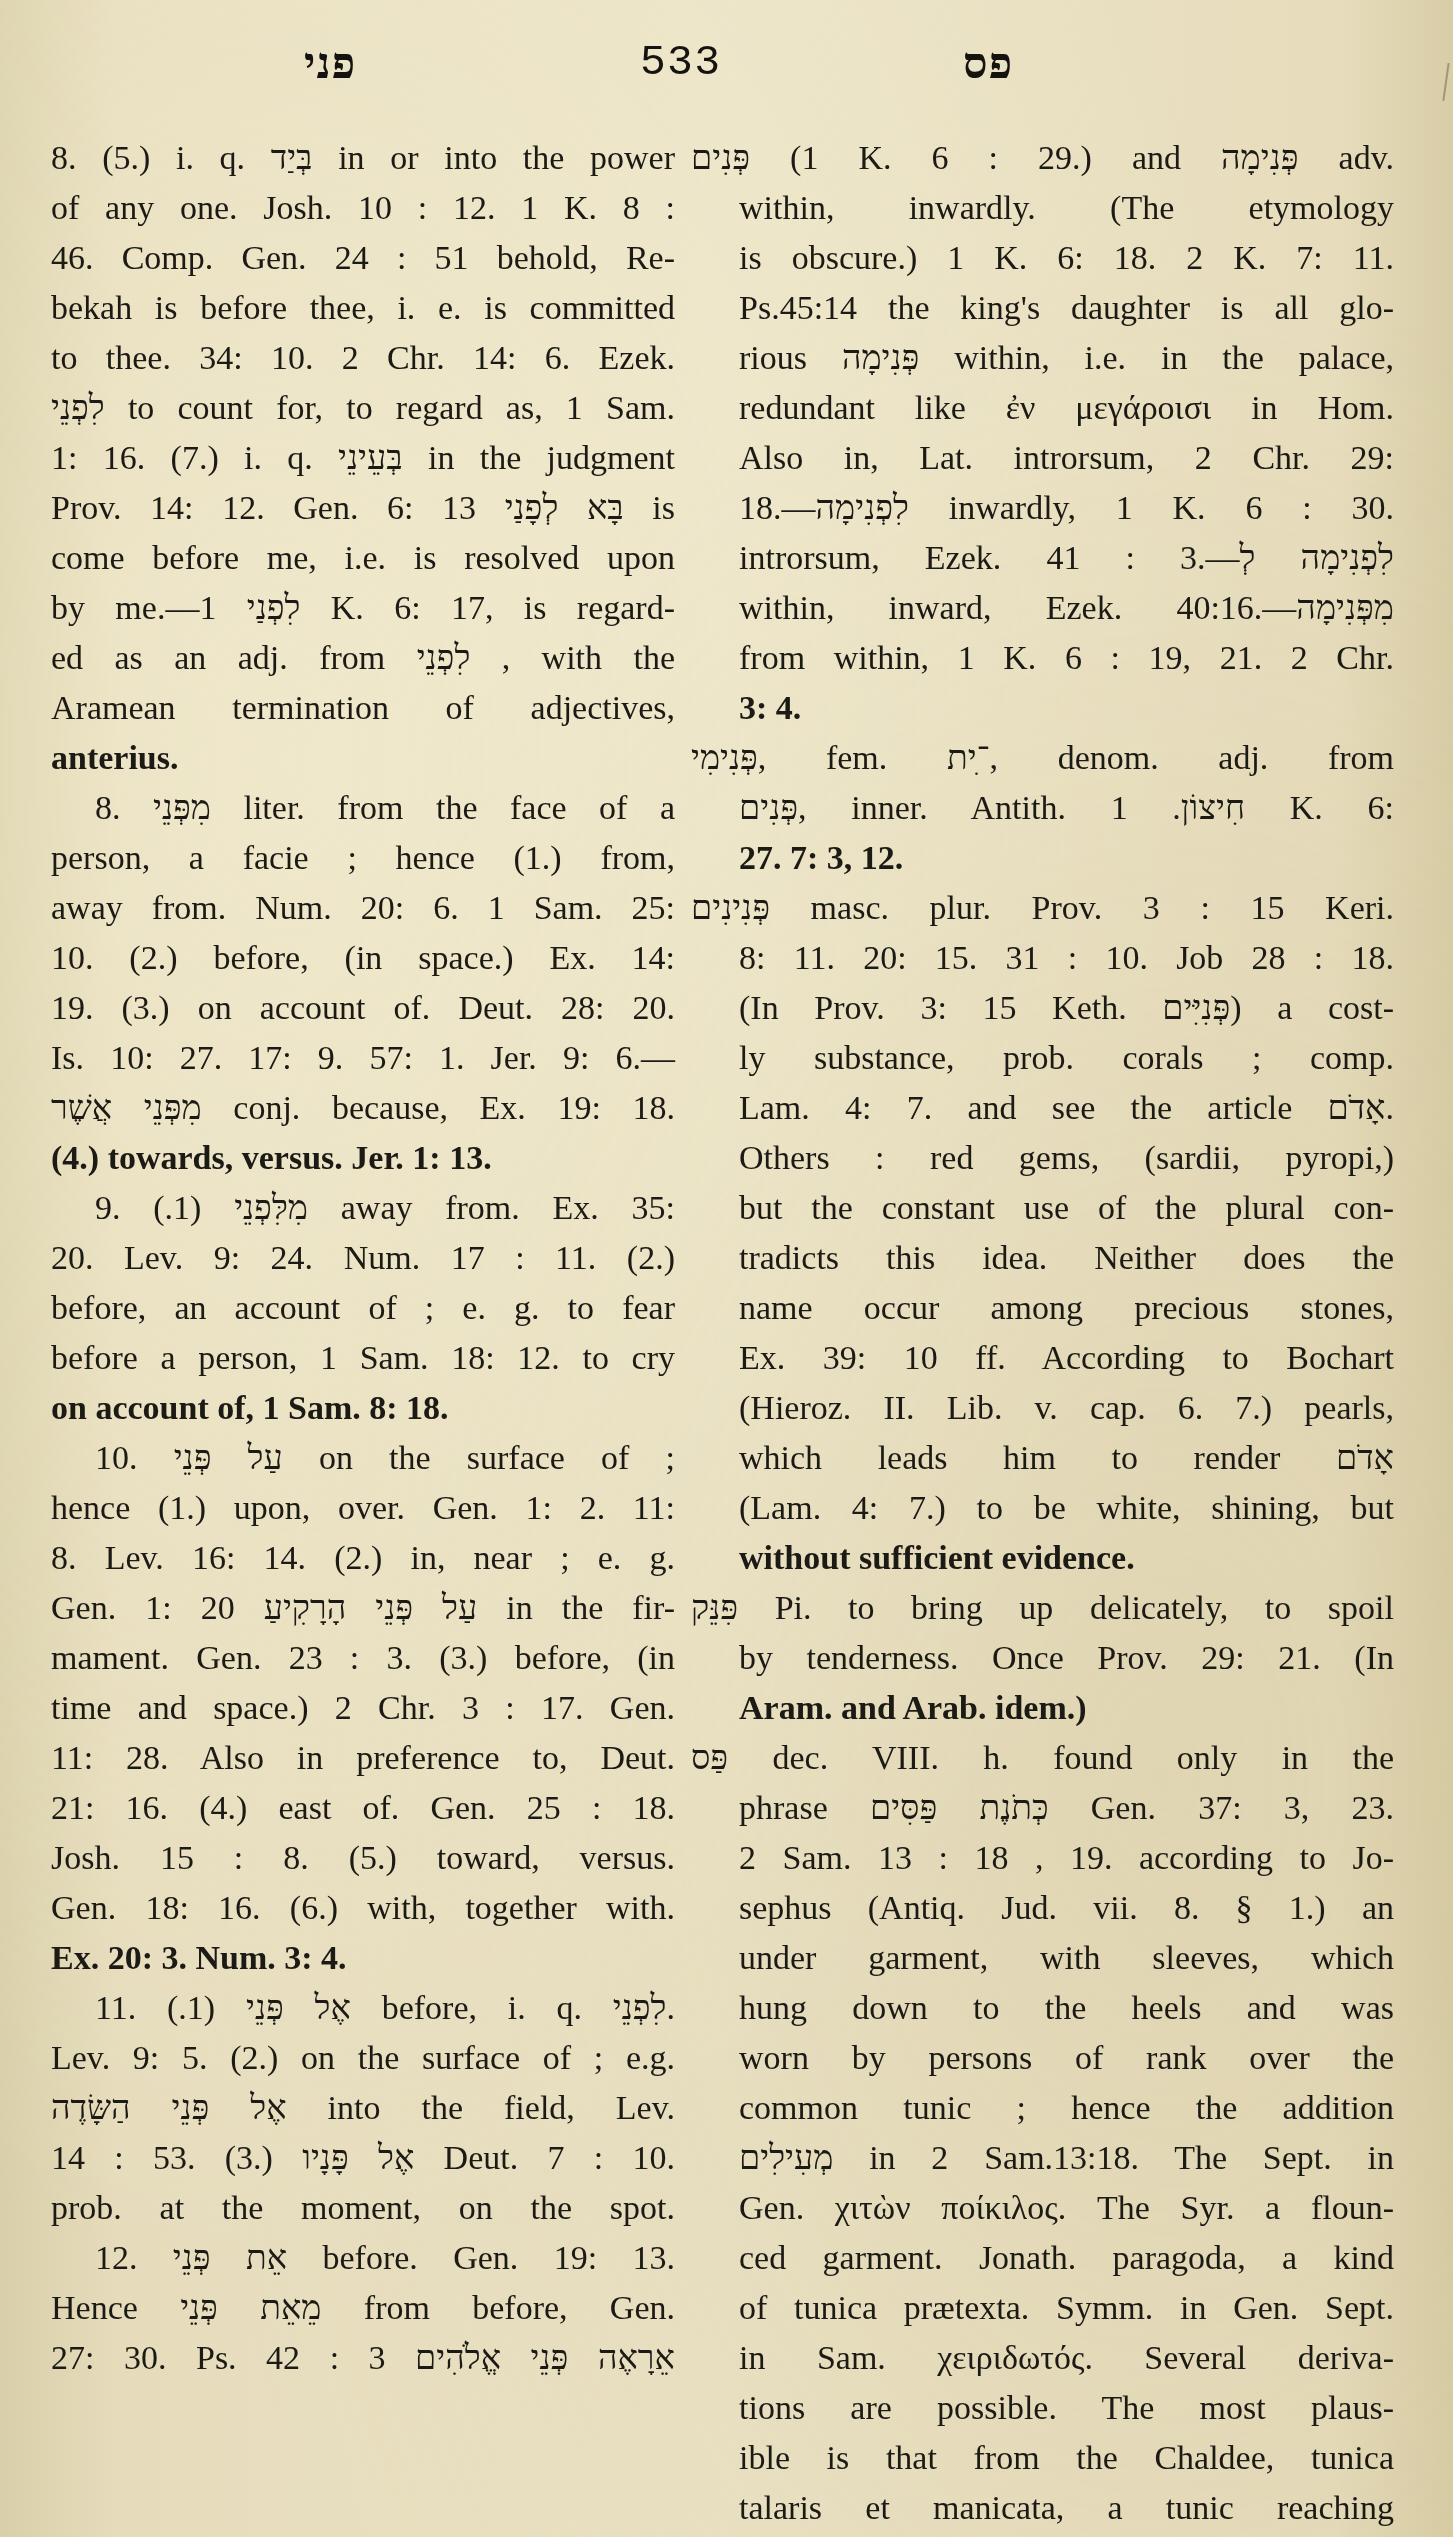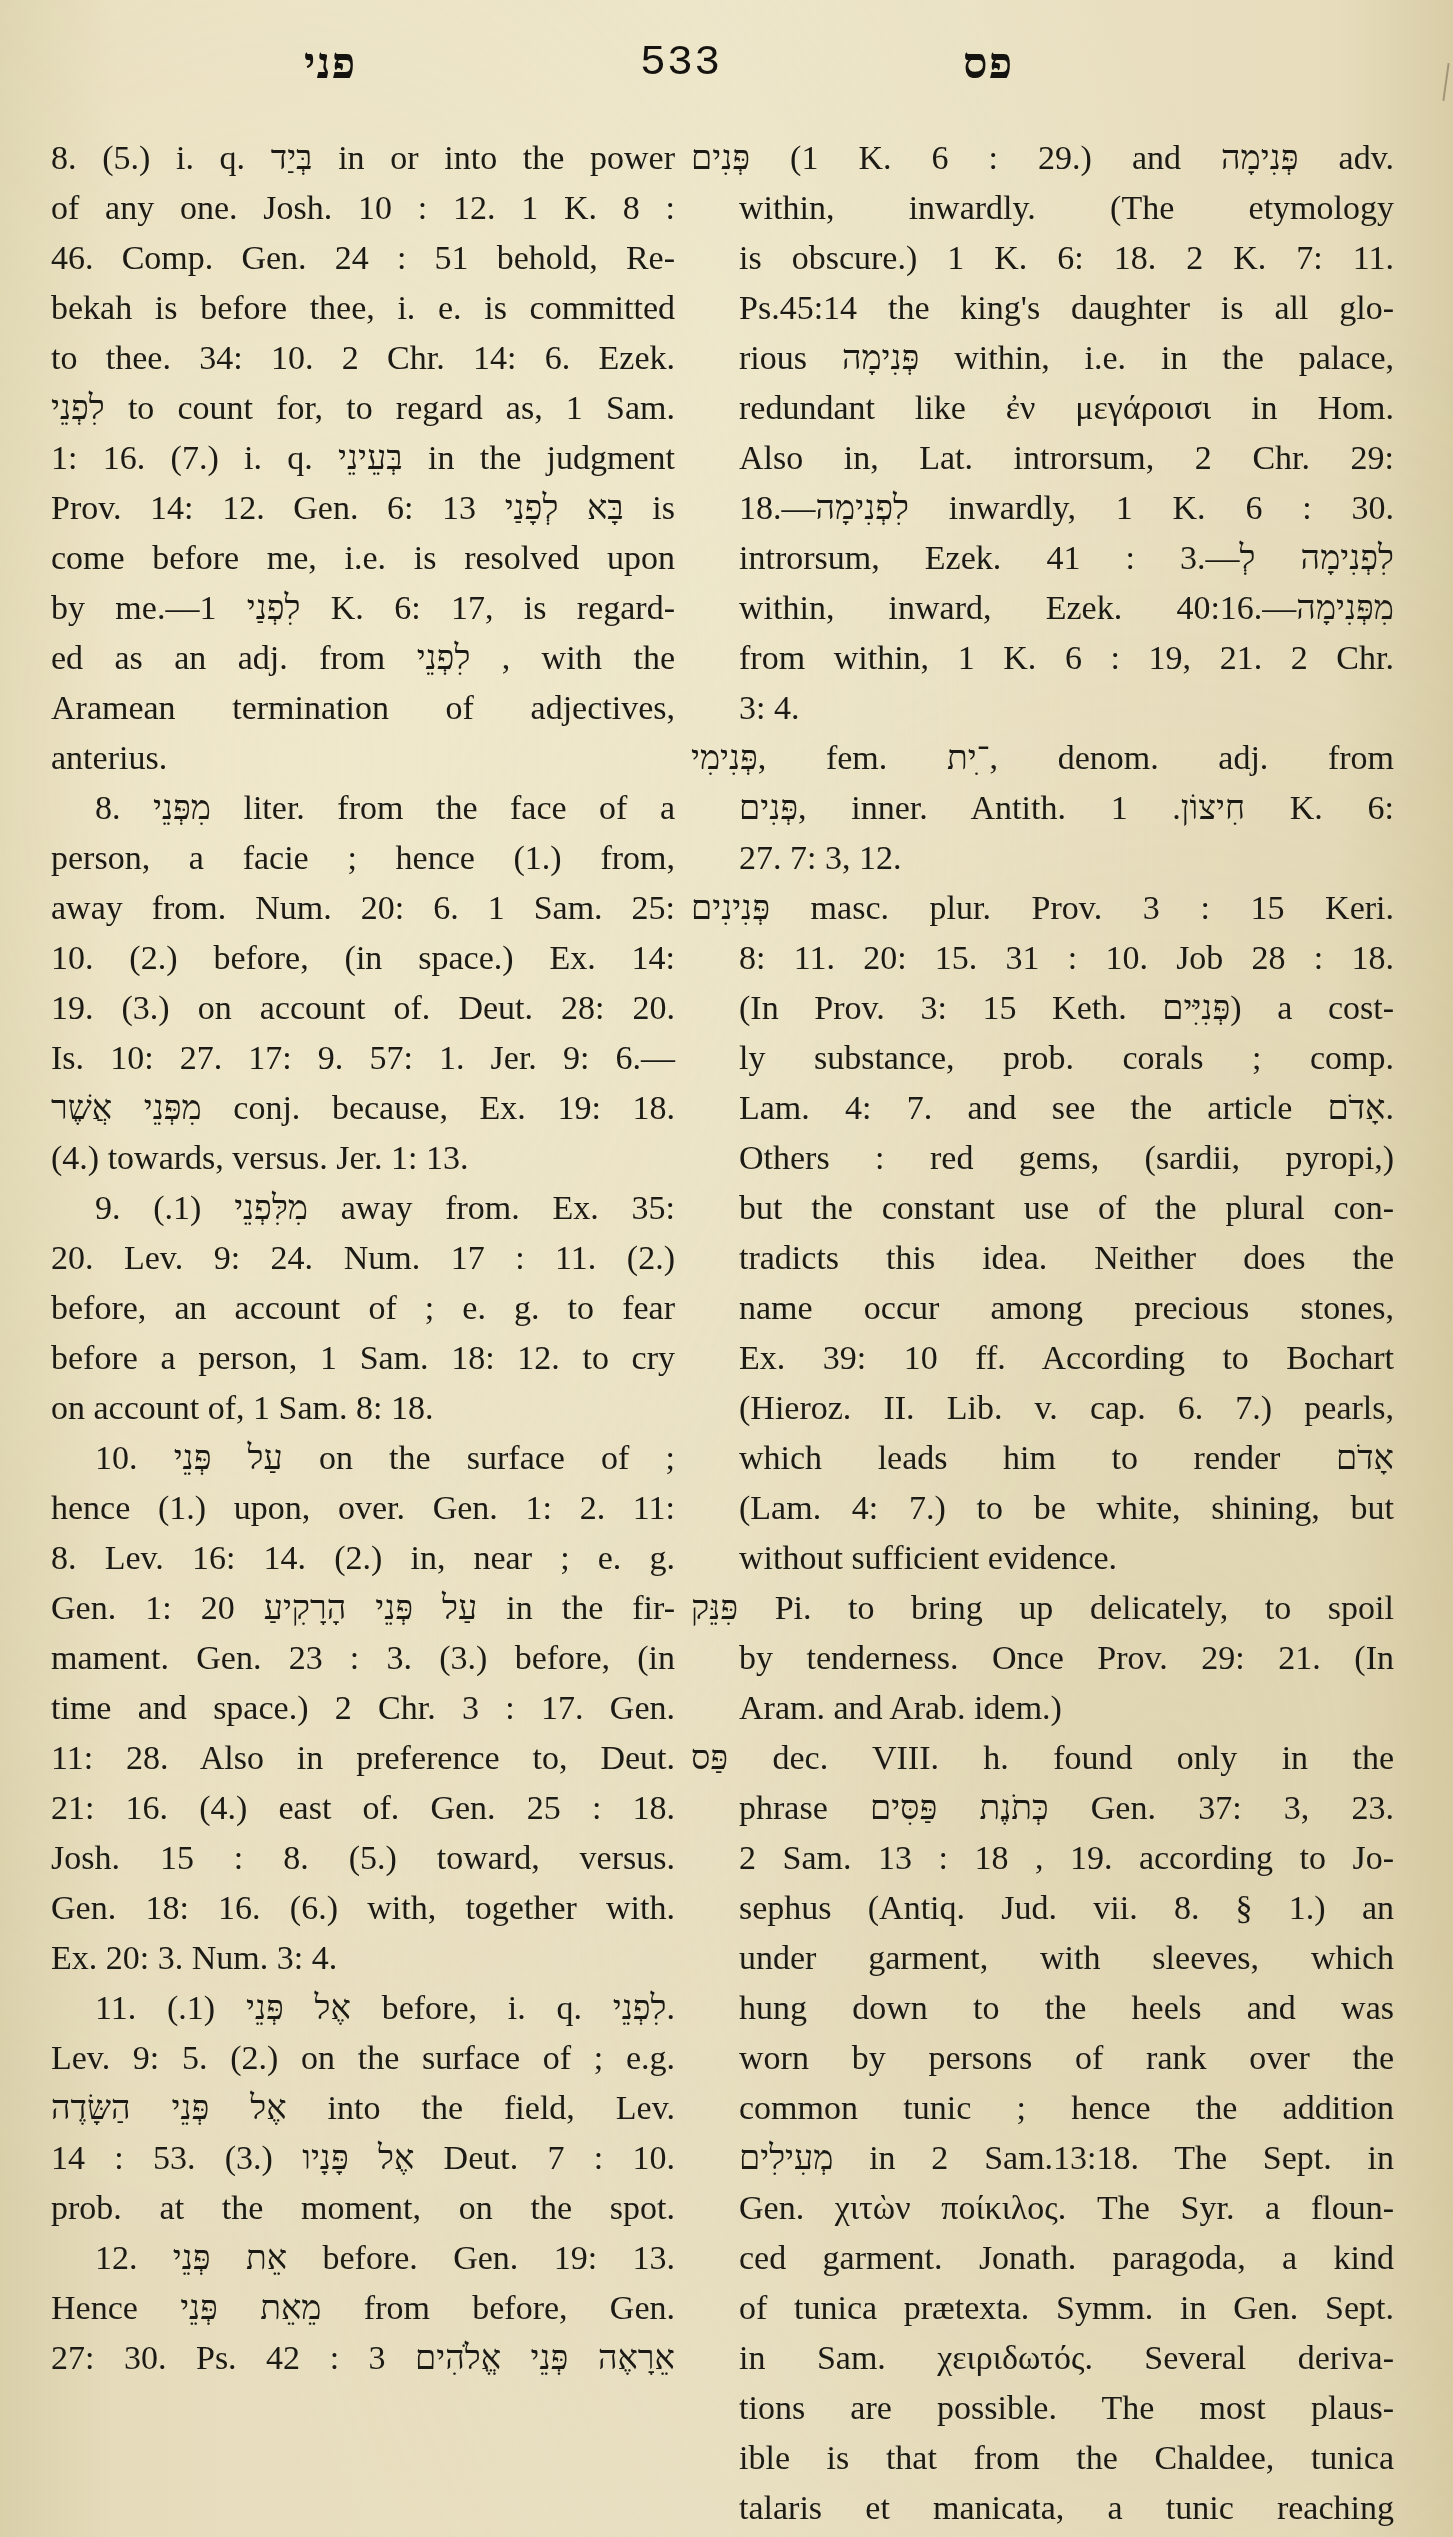--- a/index.html
+++ b/index.html
@@ -34,21 +34,21 @@
     display: block;
     font-family: "Liberation Serif", serif;
     font-size: 34px;
     line-height: 50px;
     height: 50px;
     white-space: nowrap;
     text-align: justify;
     text-align-last: justify;
     overflow: visible;
   }
-  .line.last { text-align-last: left; }
+  .line.last { text-align-last: left; font-weight: bold; }
   .line.indent { padding-left: 44px; }
   .col-right .line { padding-left: 48px; }
   .col-right .line.headword-line { padding-left: 0; }
 
   .margin-mark {
     position: absolute; right: 7.6px; top: 63px; width: 1.9px; height: 38px;
     background: #6a5e48; opacity: 0.5; transform: rotate(8deg);
   }
 </style>
 </head>

